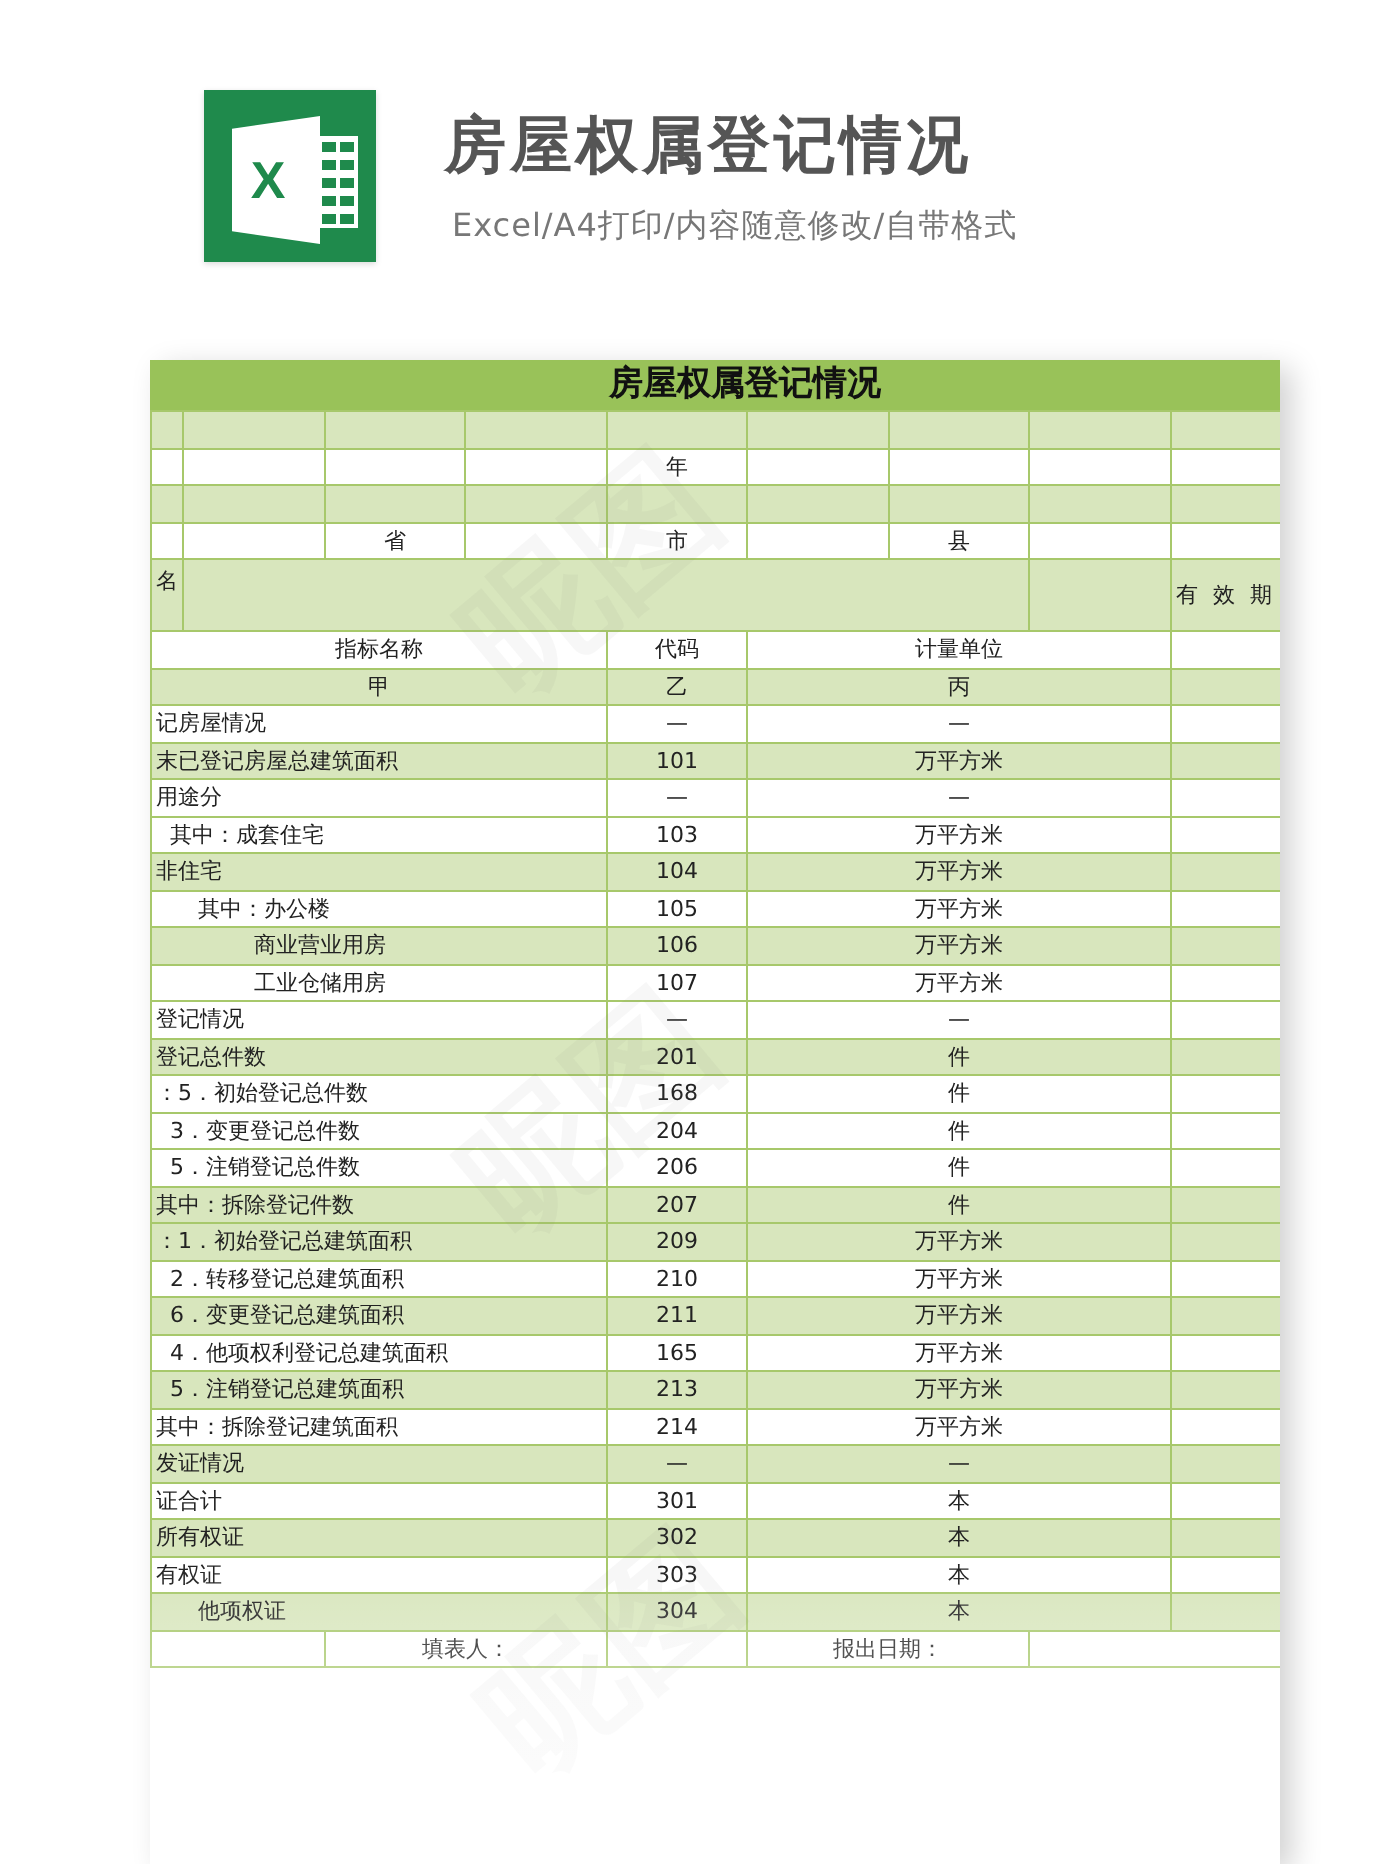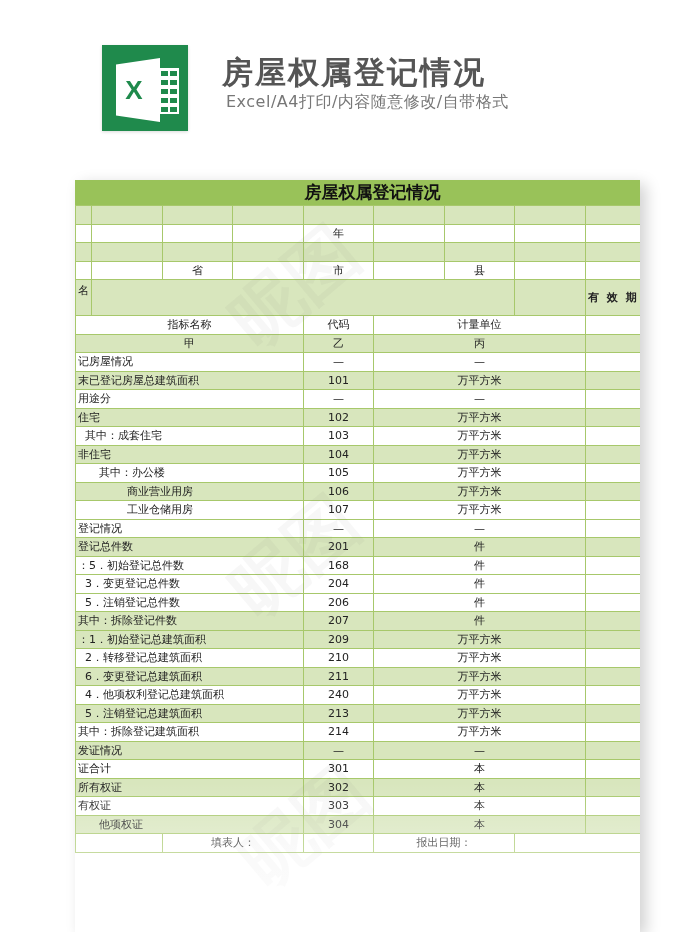--- a/index.html
+++ b/index.html
@@ -8,21 +8,21 @@
 
   .header { position: absolute; left: 0; top: 0; width: 700px; height: 170px; }
   .xl-icon { position: absolute; left: 102px; top: 45px; width: 86px; height: 86px; background: #1f8a4c; box-shadow: 0 1px 3px rgba(0,0,0,0.15); }
   .xl-icon .page { position: absolute; left: 14px; top: 13px; width: 44px; height: 64px; background: #fff; clip-path: polygon(0 10%, 100% 0, 100% 100%, 0 90%); }
   .xl-icon .x { position: absolute; left: 14px; top: 20px; width: 36px; height: 50px; font: bold 26px "Liberation Sans", sans-serif; color: #1f8a4c; display: flex; align-items: center; justify-content: center; }
   .xl-icon .grid { position: absolute; left: 57px; top: 23px; width: 20px; height: 46px; background: #fff; }
   .xl-icon .grid i { position: absolute; left: 2px; width: 16px; height: 5px; background: #1f8a4c; }
   .xl-icon .grid b { position: absolute; left: 9px; top: 0; width: 2px; height: 46px; background: #fff; }
 
   .title { position: absolute; left: 222px; top: 52px; font-size: 31px; color: #555; letter-spacing: 2px; font-weight: bold; }
-  .subtitle { position: absolute; left: 226px; top: 92px; font-size: 16px; color: #777; letter-spacing: 0.5px; }
+  .subtitle { position: absolute; left: 226px; top: 103px; font-size: 16px; color: #777; letter-spacing: 0.5px; }
 
   .sheet { position: absolute; left: 75px; top: 180px; width: 565px; height: 752px; overflow: hidden; box-shadow: 6px 4px 14px rgba(0,0,0,0.18); background: #fff; }
   .sheet-title { position: absolute; left: 0; top: 0; width: 565px; height: 25px; background: #99c259; font-weight: bold; font-size: 17px; color: #111; text-align: center; line-height: 25px; padding-left: 30px; }
 
   table.grid { position: absolute; left: 0; top: 25px; border-collapse: collapse; table-layout: fixed; width: 565px; }
   table.grid td { border: 1px solid #a7c86b; font-size: 11px; height: 18.5px; padding: 0 2px; white-space: nowrap; overflow: hidden; color: #222; }
   table.grid tr.g td { background: #d8e6bd; }
   table.grid tr.w td { background: #ffffff; }
   table.grid td.c { text-align: center; }
   table.grid td.l { text-align: left; }
@@ -106,21 +106,21 @@
         <td class="c">市</td>
         <td></td>
         <td class="c">县</td>
         <td></td>
           <td></td>
       </tr>
       <tr class="g">
         <td style="height:36px;vertical-align:top;padding-top:3px;" class="l">名</td>
         <td colspan="6" style="height:36px;"></td>
         <td style="height:36px;"></td>
-        <td style="height:28px;font-weight:bold;letter-spacing:2px;" class="l">有 效 期</td>
+        <td style="height:28px;font-weight:normal;letter-spacing:2px;" class="l">有 效 期</td>
       </tr>
       <tr class="w">
         <td colspan="4" class="c">指标名称</td>
         <td class="c">代码</td>
         <td colspan="3" class="c">计量单位</td>
         <td></td>
       </tr>
       <tr class="g">
         <td colspan="4" class="c">甲</td>
         <td class="c">乙</td>
@@ -138,26 +138,20 @@
           <td class="c">101</td>
           <td colspan="3" class="c">万平方米</td>
           <td></td>
         </tr>
         <tr class="w">
           <td colspan="4" class="l" style="white-space:pre">用途分</td>
           <td class="c">—</td>
           <td colspan="3" class="c">—</td>
           <td></td>
         </tr>
-        <tr class="g">
-          <td colspan="4" class="l" style="white-space:pre">住宅</td>
-          <td class="c">102</td>
-          <td colspan="3" class="c">万平方米</td>
-          <td></td>
-        </tr>
         <tr class="w">
           <td colspan="4" class="l" style="white-space:pre">  其中：成套住宅</td>
           <td class="c">103</td>
           <td colspan="3" class="c">万平方米</td>
           <td></td>
         </tr>
         <tr class="g">
           <td colspan="4" class="l" style="white-space:pre">非住宅</td>
           <td class="c">104</td>
           <td colspan="3" class="c">万平方米</td>
@@ -230,21 +224,21 @@
           <td></td>
         </tr>
         <tr class="g">
           <td colspan="4" class="l" style="white-space:pre">  6．变更登记总建筑面积</td>
           <td class="c">211</td>
           <td colspan="3" class="c">万平方米</td>
           <td></td>
         </tr>
         <tr class="w">
           <td colspan="4" class="l" style="white-space:pre">  4．他项权利登记总建筑面积</td>
-          <td class="c">240</td>
+          <td class="c">165</td>
           <td colspan="3" class="c">万平方米</td>
           <td></td>
         </tr>
         <tr class="g">
           <td colspan="4" class="l" style="white-space:pre">  5．注销登记总建筑面积</td>
           <td class="c">213</td>
           <td colspan="3" class="c">万平方米</td>
           <td></td>
         </tr>
         <tr class="w">

